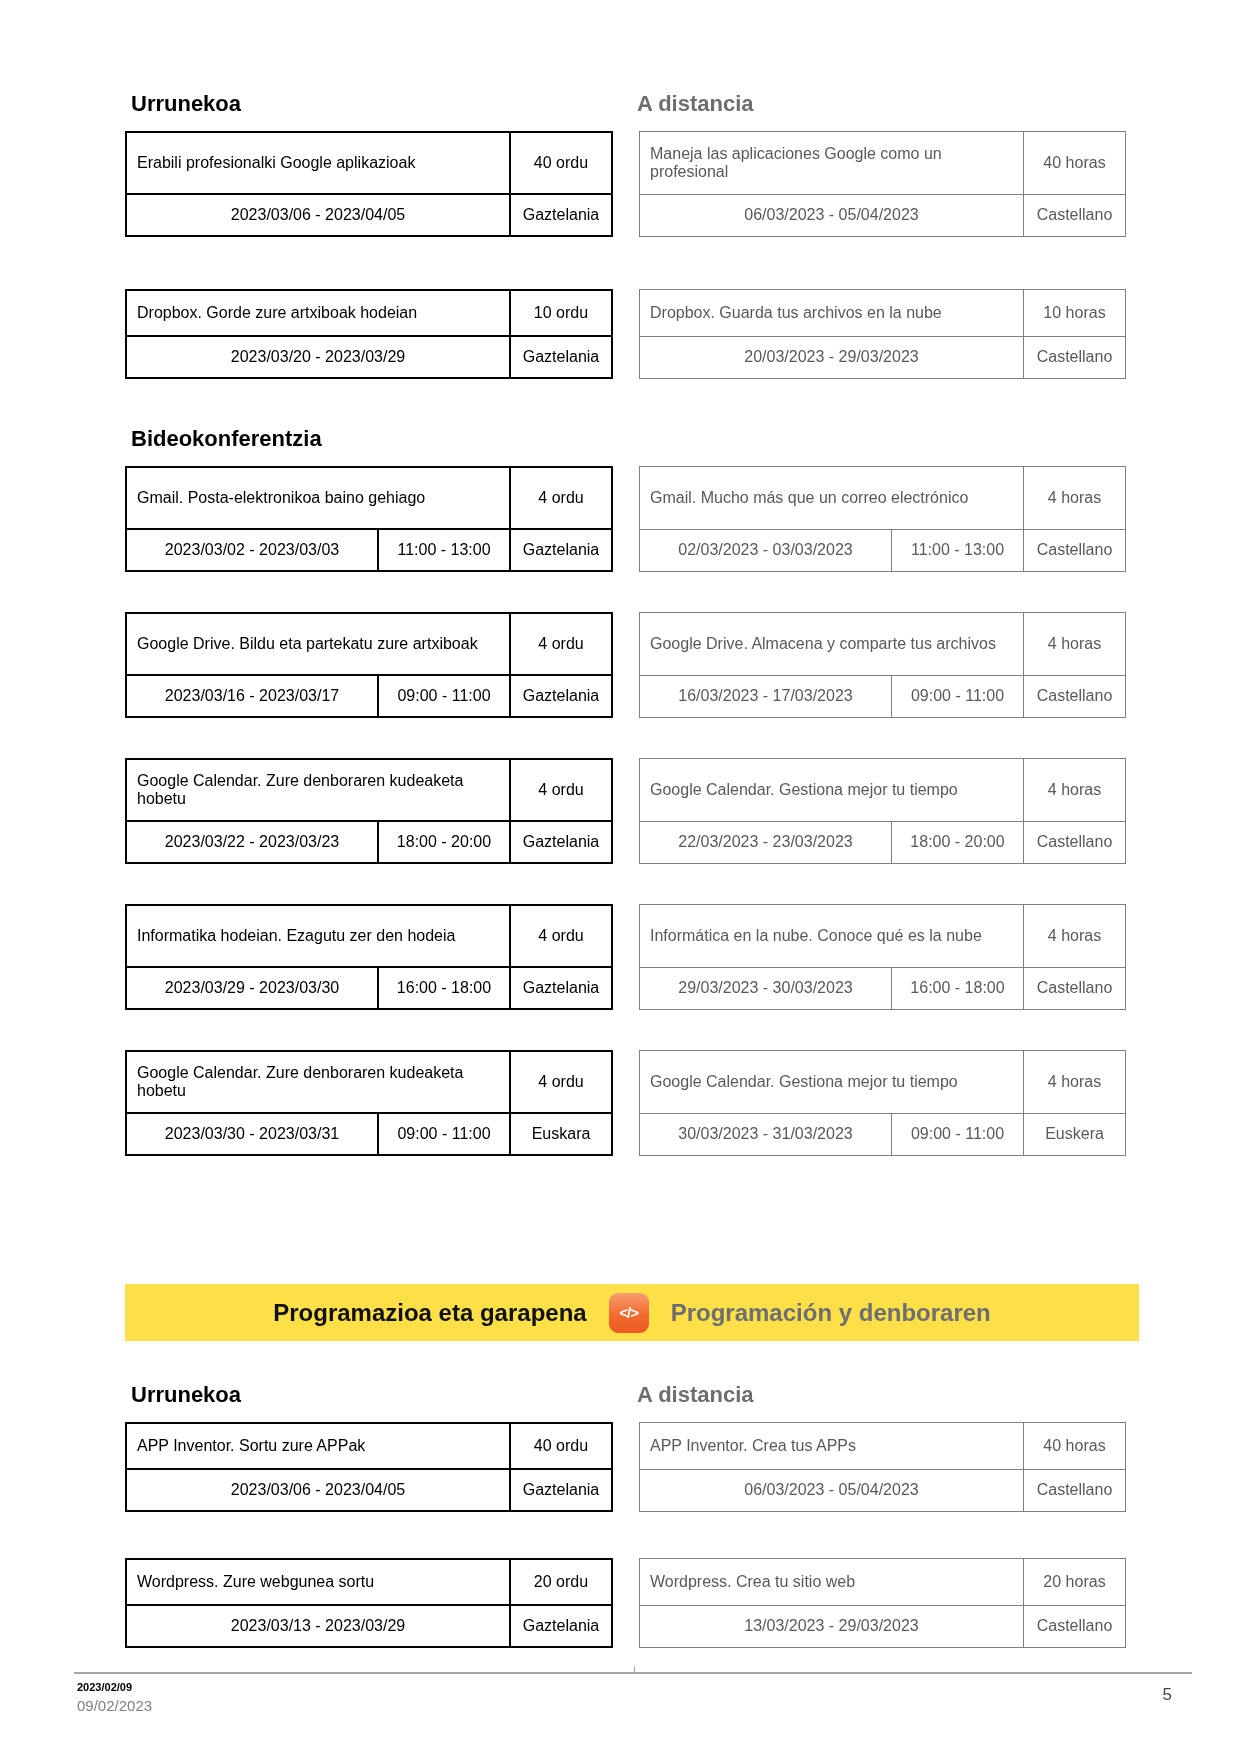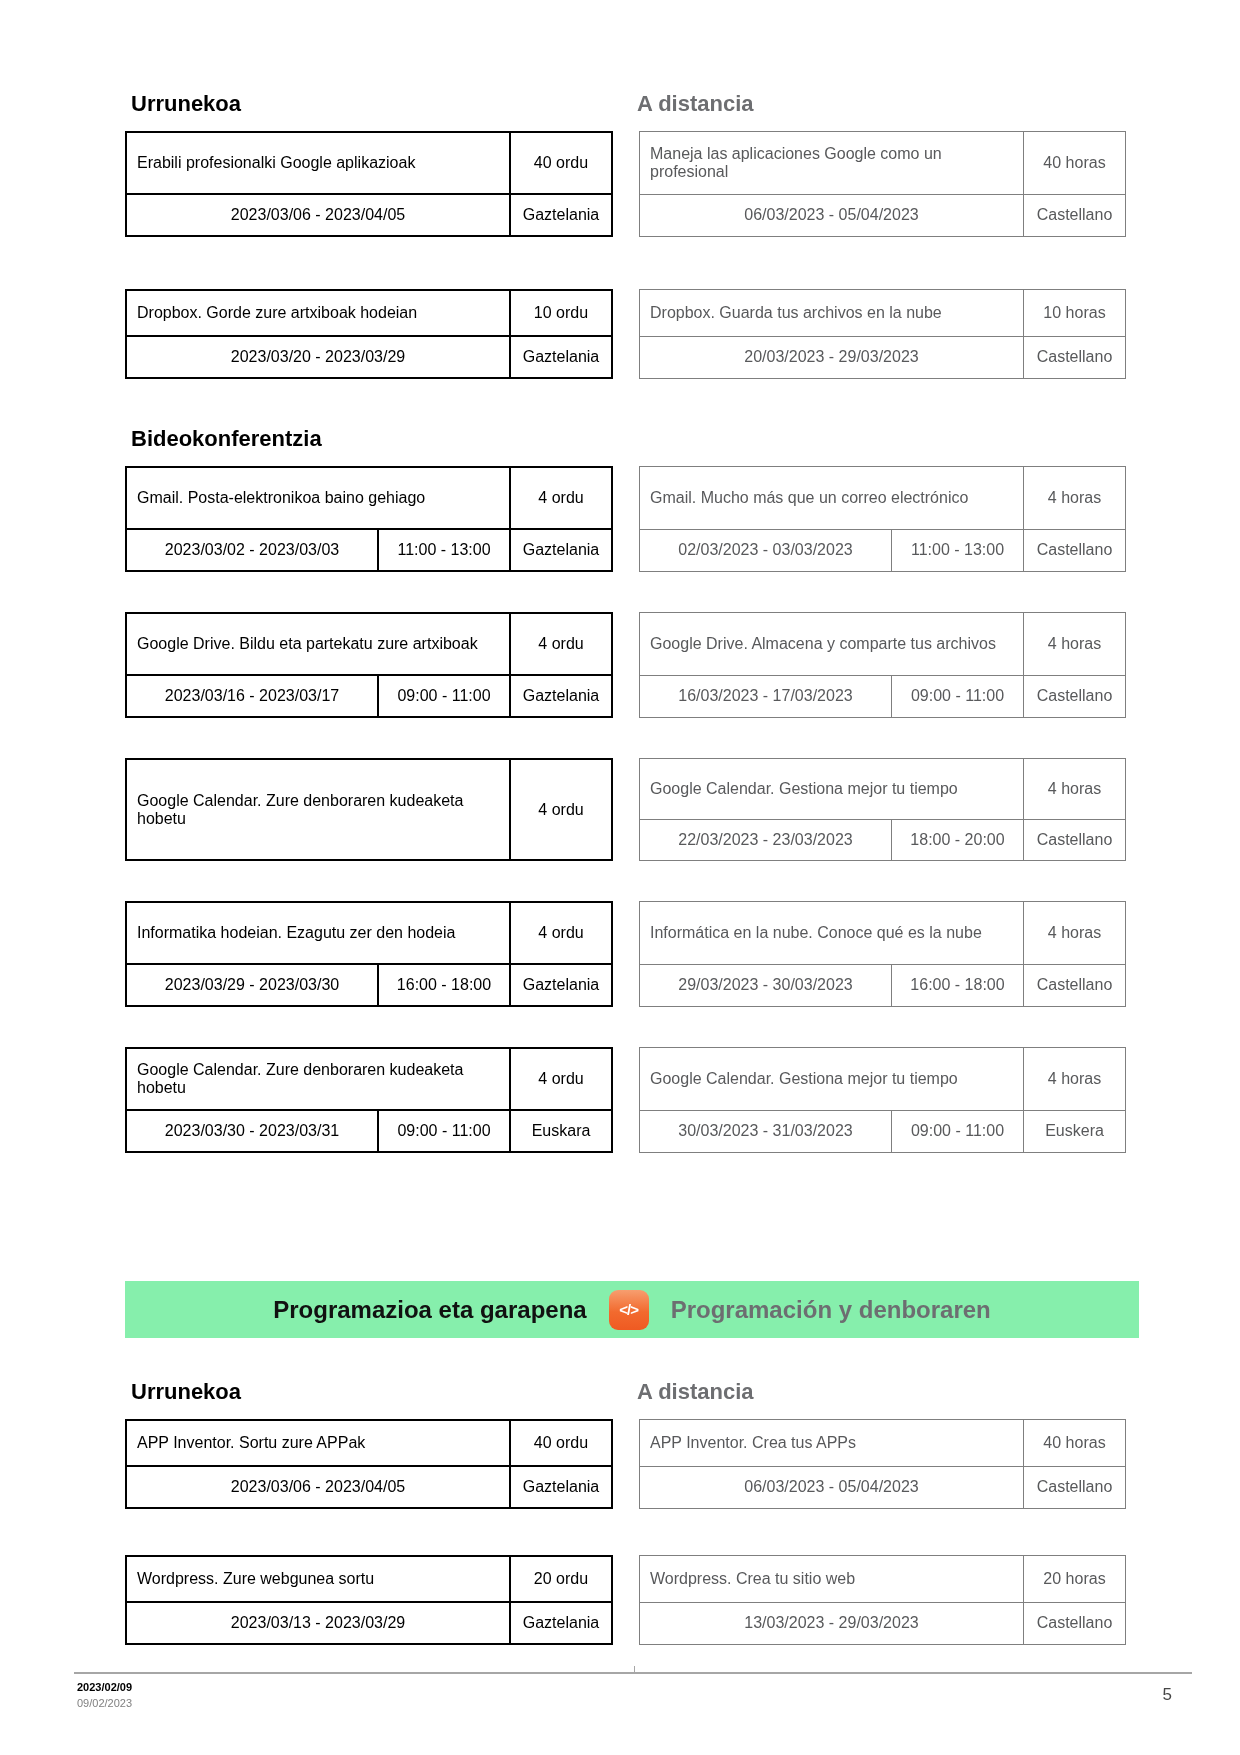--- a/index.html
+++ b/index.html
@@ -34,37 +34,37 @@
   .row-title td{height:56px;}
   .compact .row-title td{height:40px;}
   .row-meta td{height:36px;}
   td.cell-title{text-align:left;vertical-align:middle;padding:2px 8px 2px 10px;}
   td.cell-hours,td.cell-dates,td.cell-time,td.cell-lang{text-align:center;vertical-align:middle;padding:2px 2px;}
 
   
   .banner{
     margin-top:128px;
     width:1014px;height:57px;
-    background:#86efac;
+    background:#fde047;
     display:flex;align-items:center;justify-content:center;gap:22px;
   }
   .banner .b-eu{font-size:24px;font-weight:bold;color:#111111;}
   .banner .b-es{font-size:24px;font-weight:bold;color:#6D6E71;}
   .code-badge{
     width:40px;height:40px;border-radius:9px;
     background:linear-gradient(180deg,#F79E6F 0%,#F26A2E 55%,#EF5A22 100%);
     display:flex;align-items:center;justify-content:center;
     color:#ffffff;font-weight:bold;font-size:15px;letter-spacing:-1px;
   }
 
   
   .footer-rule{position:absolute;left:74px;top:1672px;width:1118px;height:2px;background:#A6A6A6;}
   .footer-tick{position:absolute;left:634px;top:1666px;width:1px;height:8px;background:#A6A6A6;}
   .footer-date-1{position:absolute;left:77px;top:1681px;font-size:11px;font-weight:bold;color:#000000;}
-  .footer-date-2{position:absolute;left:77px;top:1697px;font-size:11px;color:#808080;}
+  .footer-date-2{position:absolute;left:77px;top:1697px;font-size:15px;color:#808080;}
   .footer-page{position:absolute;right:68px;top:1685px;font-size:17px;color:#464646;}
 </style>
 </head>
 <body>
 
 <div class="page">
   <div class="content">
 
     <div class="headings">
       <h2 class="h-eu">Urrunekoa</h2>
@@ -227,20 +227,25 @@
       <table class="course eu">
         <colgroup>
             <col style="width:252px">
             <col style="width:132px">
             <col style="width:102px">
           </colgroup>
         <tbody>
             <tr class="row-title">
           <td class="cell-title" colspan="2">Google Calendar. Zure denboraren kudeaketa hobetu</td>
           <td class="cell-hours">4 ordu</td>
+        </tr>
+        <tr class="row-meta">
+          <td class="cell-dates">2023/03/22 - 2023/03/23</td>
+          <td class="cell-time">18:00 - 20:00</td>
+          <td class="cell-lang">Gaztelania</td>
         </tr>
       </tbody>
         </table>
       <table class="course es">
         <colgroup>
             <col style="width:252px">
             <col style="width:132px">
             <col style="width:102px">
           </colgroup>
         <tbody>

